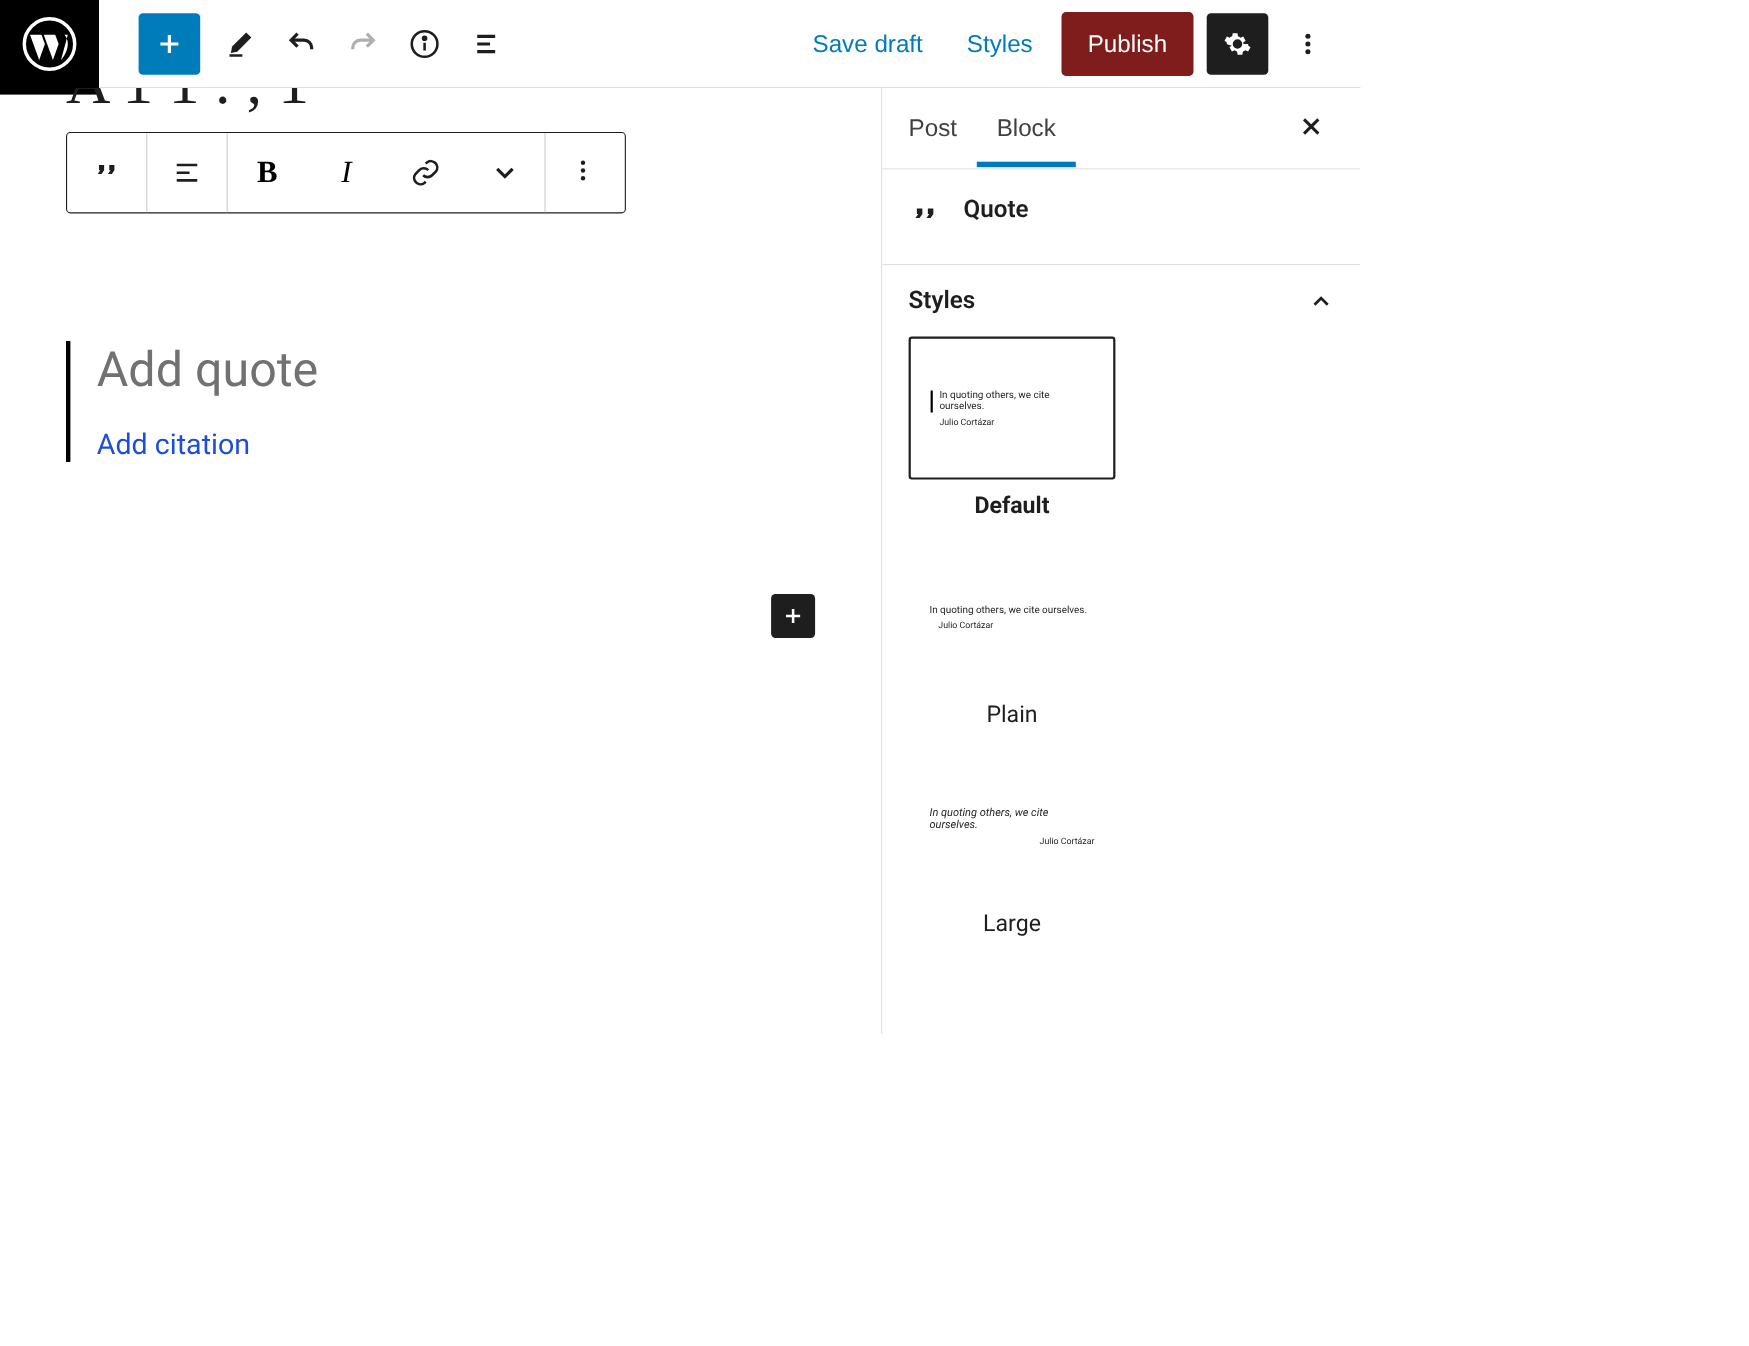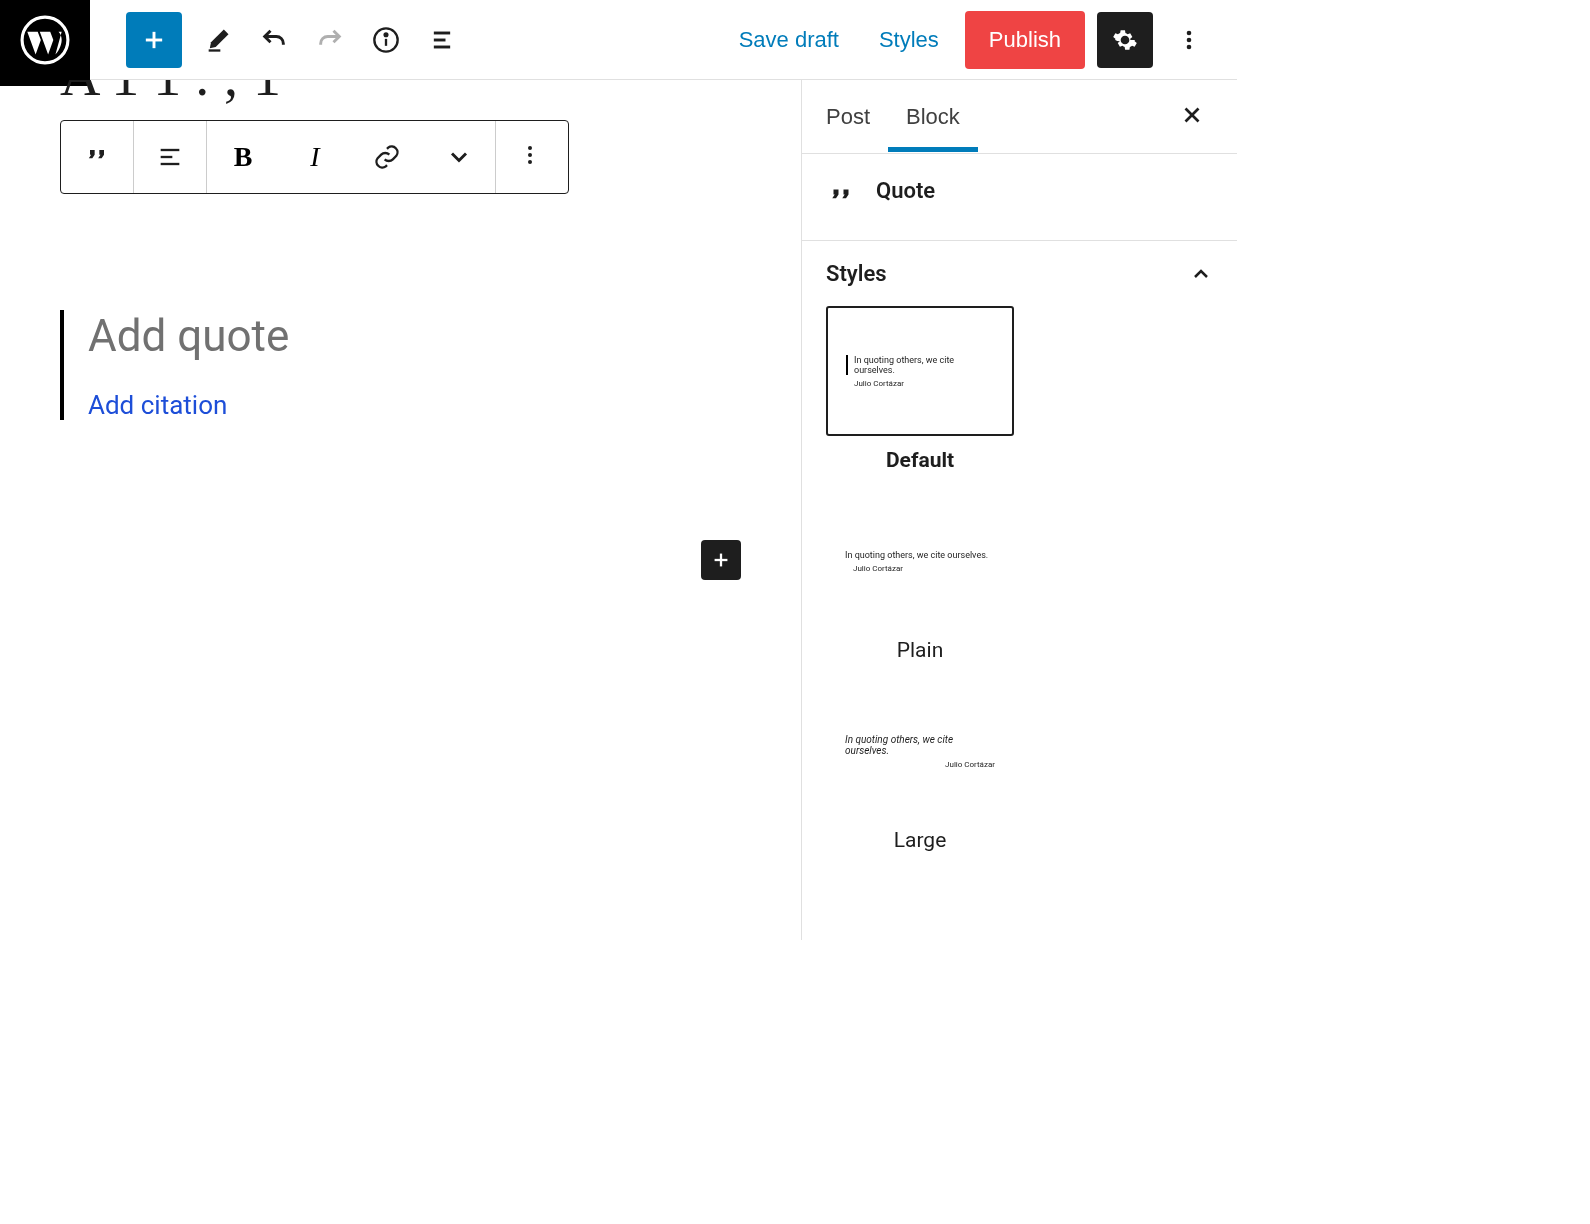--- a/index.html
+++ b/index.html
@@ -7,21 +7,21 @@
   .top-bar { display:flex; align-items:center; height:80px; border-bottom:1px solid #e0e0e0; }
   .wp-logo { width:90px; height:92px; background:#000; display:flex; align-items:center; justify-content:center; }
   .wp-logo svg { width:50px; height:50px; }
   .toolbar-left { display:flex; align-items:center; gap:0; margin-left:36px; }
   .tb-btn { width:56px; height:56px; display:flex; align-items:center; justify-content:center; background:transparent; border:none; border-radius:4px; cursor:pointer; }
   .tb-btn.add { background:#007cba; color:#fff; border-radius:4px; margin-right:8px; }
   .tb-btn svg { width:28px; height:28px; }
   .tb-btn.disabled { opacity:.35; }
   .toolbar-right { margin-left:auto; display:flex; align-items:center; gap:12px; padding-right:24px; }
   .link-btn { background:none; border:none; color:#007cba; font-size:22px; padding:10px 14px; cursor:pointer; }
-  .publish-btn { background:#ef4444; color:#fff; border:none; font-size:22px; padding:16px 24px; border-radius:4px; cursor:pointer; }
+  .publish-btn { background:#7f1d1d; color:#fff; border:none; font-size:22px; padding:16px 24px; border-radius:4px; cursor:pointer; }
   .settings-btn { width:56px; height:56px; background:#1e1e1e; color:#fff; border:none; border-radius:4px; display:flex; align-items:center; justify-content:center; cursor:pointer; }
   .options-btn { width:48px; height:56px; background:none; border:none; display:flex; align-items:center; justify-content:center; cursor:pointer; }
   .body-area { display:flex; height:calc(952px - 92px); }
   .editor { flex:1; position:relative; padding-top:100px; }
   .title-peek { position:absolute; top:0; left:60px; right:60px; height:40px; overflow:hidden; font-family: Georgia, serif; font-size:56px; color:#1e1e1e; line-height:1; padding-top:0; }
   .title-peek span { position:relative; top:-32px; }
   .block-toolbar { position:absolute; top:40px; left:60px; display:flex; border:1px solid #1e1e1e; background:#fff; border-radius:4px; }
   .bt-group { display:flex; border-right:1px solid #ccc; }
   .bt-group:last-child { border-right:none; }
   .bt-btn { width:72px; height:72px; background:none; border:none; display:flex; align-items:center; justify-content:center; cursor:pointer; }

